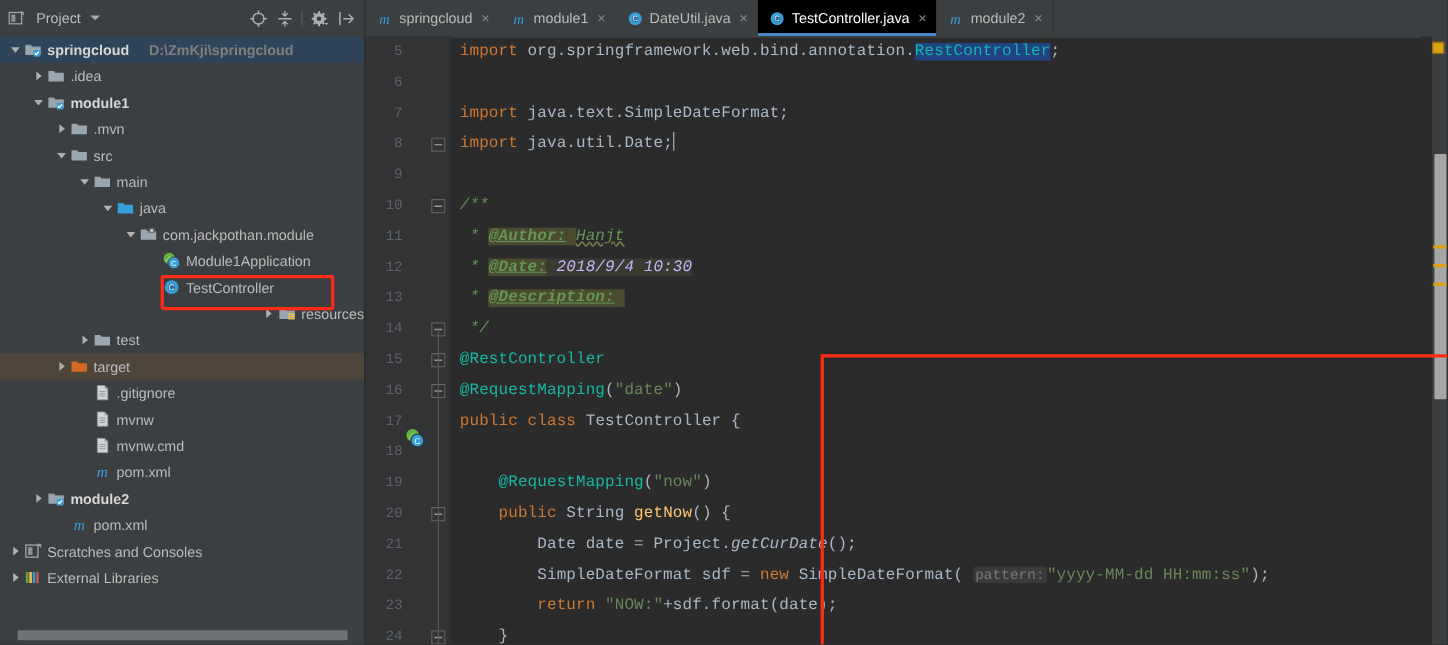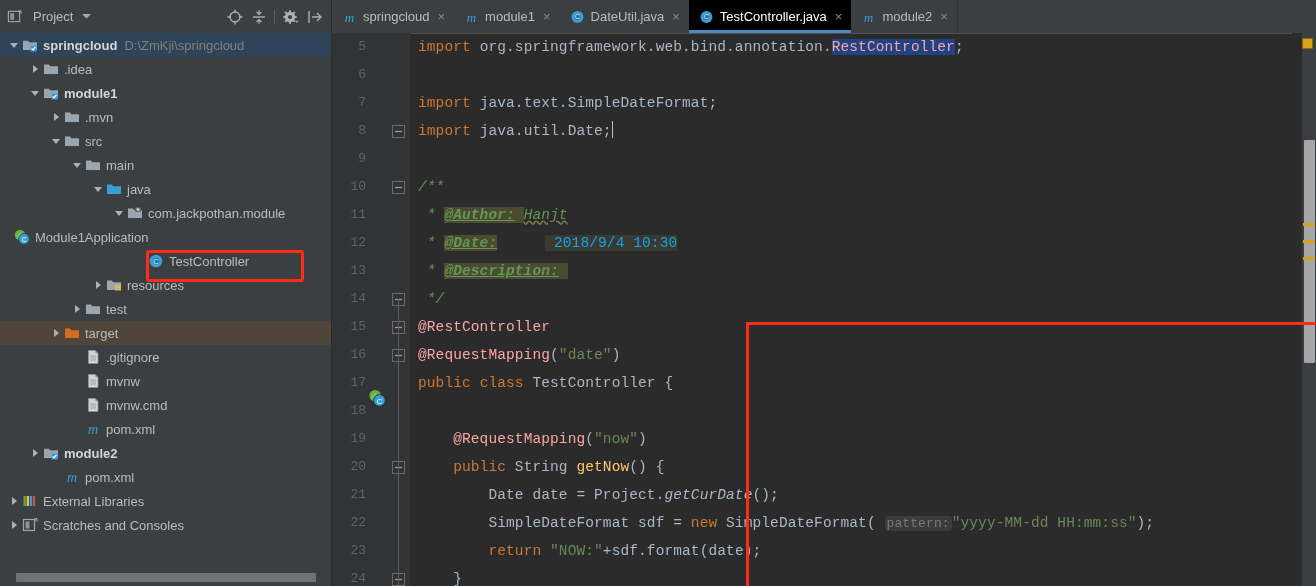--- a/index.html
+++ b/index.html
@@ -33,21 +33,21 @@
   .tree { flex:1 1 auto; overflow:hidden; position:relative; padding-top:0px; }
   .row { height:24px; display:flex; align-items:center; white-space:nowrap; position:relative; }
   .row.sel-blue { background:#2f4458; }
   .row.sel-brown { background:#50453a; }
   .arrow { width:11px; height:11px; flex:0 0 11px; display:flex; align-items:center; justify-content:center; margin-right:3px; }
   .arrow svg { display:block; }
   .arrow.empty { visibility:hidden; }
   .ic { width:16px; height:16px; flex:0 0 16px; margin-right:5px; display:flex; align-items:center; justify-content:center; }
   .lbl { font-size:13px; color:#bbbbbb; }
   .lbl.bold { font-weight:bold; color:#d6d6d6; }
-  .lbl.dim { color:#808080; margin-left:7px; font-weight:normal; }
+  .lbl.dim { color:#808080; margin-left:18px; font-weight:bold; }
   .hscroll-track { position:absolute; left:8px; right:16px; bottom:4px; height:9px; background:#3c3f41; }
   .hscroll-thumb { position:absolute; left:16px; bottom:4px; width:300px; height:9px; background:#6e7275; border-radius:1px; }
 
   
   .tree-redbox {
     position:absolute; left:146px; top:250px; width:158px; height:32px;
     border:3px solid #fd2c16; border-radius:3px; pointer-events:none;
   }
 
   
@@ -69,26 +69,26 @@
   .gut-num { position:absolute; right:44px; width:30px; text-align:right;
     font-family:"Liberation Mono", monospace; font-size:13px; color:#606366; }
   .run-icon { position:absolute; left:36px; width:18px; height:18px; }
   .code-layer { position:absolute; left:78px; top:0; right:0; bottom:0; }
   .cline {
     position:absolute; left:0; height:28px; line-height:28px; white-space:pre;
     font-family:"Liberation Mono", monospace; font-size:14.5px; letter-spacing:0.1px;
   }
   .kw      { color:#cc7832; }
   .plain   { color:#a9b7c6; }
-  .anno    { color:#fca5a5;font-family:Liberation Mono, monospace; }
+  .anno    { color:#14b8a6;font-family:Liberation Mono, monospace; }
   .str     { color:#6a8759; }
   .cmt     { color:#629755; font-style:italic; }
   .cmt-tag { color:#629755; font-style:italic; font-weight:bold; text-decoration:underline; background:#4b4b2f; }
   .cmt-hl  { background:#4b4b2f; }
-  .cmt-val { color:#0ea5e9; background:#3a3a32;margin-left:48px; }
+  .cmt-val { color:#c4b5fd; font-style:italic; background:#3a3a32; }
   .ident-it{ color:#a9b7c6; font-style:italic; }
   .method  { color:#ffc66d; }
   .hint    { color:#787878; background:#3b3b3b; border-radius:3px; padding:0 2px; font-size:13px; }
   .sel-tok { background:#214283; }
   .caret   { display:inline-block; width:1px; height:17px; background:#bbbbbb; vertical-align:-3px; }
 
   
   .code-redbox {
     position:absolute; left:414px; top:289px; width:798px; height:281px;
     border:3px solid #fd2c16; pointer-events:none; z-index:6;
@@ -274,21 +274,21 @@
           </span>
           <span class="ic">
             <svg width="16" height="16" viewBox="0 0 16 16">
               <path d="M1 3.6 L6 3.6 L7.2 5.2 L15 5.2 L15 13 L1 13 Z" fill="#9aa7b0"></path>
               <rect x="8" y="2.3" width="6" height="4.4" rx="0.8" fill="#5a6269"></rect>
               <circle cx="11" cy="4.5" r="1.4" fill="#cfd6da"></circle>
             </svg>
           </span>
           <span class="lbl">com.jackpothan.module</span>
         </div>
-        <div class="row" style="">
+        <div class="row" style="padding-left: 134px;">
           <span class="arrow empty"></span>
           <span class="ic">
             <svg width="16" height="16" viewBox="0 0 16 16">
               <circle cx="6" cy="6" r="5.2" fill="#62b543"></circle>
               <path d="M2.4 7.6 L6.6 3.4 L10 6.6 L5.8 10.8 Z" fill="#85cf6a"></path>
               <circle cx="10" cy="10" r="5.4" fill="#389fd6" stroke="#3c3f41" stroke-width="0.9"></circle>
               <text x="10" y="12.6" font-size="7" font-family="Liberation Sans, sans-serif" fill="#ffffff" text-anchor="middle">C</text>
             </svg>
           </span>
           <span class="lbl">Module1Application</span>
@@ -297,21 +297,21 @@
           <span class="arrow empty"></span>
           <span class="ic">
             <svg width="16" height="16" viewBox="0 0 16 16">
               <circle cx="8" cy="8" r="6.3" fill="#389fd6"></circle>
               <circle cx="8" cy="8" r="3.1" fill="#2b6f9c"></circle>
               <text x="8" y="10.6" font-size="7.5" font-family="Liberation Sans, sans-serif" fill="#e9f4fb" text-anchor="middle">C</text>
             </svg>
           </span>
           <span class="lbl">TestController</span>
         </div>
-        <div class="row" style="padding-left: 92px;">
+        <div class="row" style="padding-left: 92px; justify-content: flex-end;">
           <span class="arrow">
             <svg width="10" height="10" viewBox="0 0 10 10">
               <path d="M3 1 L8 5 L3 9 Z" fill="#b0b0b0"></path>
             </svg>
           </span>
           <span class="ic">
             <svg width="16" height="16" viewBox="0 0 16 16">
               <path d="M1 3.6 L6 3.6 L7.2 5.2 L15 5.2 L15 13 L1 13 Z" fill="#9aa7b0"></path>
               <g fill="#e8c04a">
                 <rect x="9" y="8" width="6" height="1.4"></rect>
@@ -428,42 +428,42 @@
           <span class="lbl">pom.xml</span>
         </div>
         <div class="row" style="padding-left: 8px;">
           <span class="arrow">
             <svg width="10" height="10" viewBox="0 0 10 10">
               <path d="M3 1 L8 5 L3 9 Z" fill="#b0b0b0"></path>
             </svg>
           </span>
           <span class="ic">
             <svg width="16" height="16" viewBox="0 0 16 16">
+              <rect x="1.5" y="2.5" width="11" height="11" fill="none" stroke="#a0a6ab" stroke-width="1.2"></rect>
+              <rect x="3.5" y="4.5" width="4" height="7" fill="#8c9399"></rect>
+              <path d="M12.5 4 L15 1.8 M15 1.8 L15 4.8 M15 1.8 L12 1.8" stroke="#a0a6ab" stroke-width="1" fill="none"></path>
+            </svg>
+          </span>
+          <span class="lbl">Scratches and Consoles</span>
+        </div>
+        <div class="row" style="padding-left: 8px;">
+          <span class="arrow">
+            <svg width="10" height="10" viewBox="0 0 10 10">
+              <path d="M3 1 L8 5 L3 9 Z" fill="#b0b0b0"></path>
+            </svg>
+          </span>
+          <span class="ic">
+            <svg width="16" height="16" viewBox="0 0 16 16">
               <rect x="1.5" y="3" width="2.4" height="10" fill="#6a9e3e"></rect>
               <rect x="4.6" y="3" width="2.4" height="10" fill="#e8c04a"></rect>
               <rect x="7.7" y="3" width="2.4" height="10" fill="#4a93d1"></rect>
               <rect x="10.8" y="3" width="2.4" height="10" fill="#b55b4f"></rect>
             </svg>
           </span>
           <span class="lbl">External Libraries</span>
-        </div>
-        <div class="row" style="padding-left: 8px;">
-          <span class="arrow">
-            <svg width="10" height="10" viewBox="0 0 10 10">
-              <path d="M3 1 L8 5 L3 9 Z" fill="#b0b0b0"></path>
-            </svg>
-          </span>
-          <span class="ic">
-            <svg width="16" height="16" viewBox="0 0 16 16">
-              <rect x="1.5" y="2.5" width="11" height="11" fill="none" stroke="#a0a6ab" stroke-width="1.2"></rect>
-              <rect x="3.5" y="4.5" width="4" height="7" fill="#8c9399"></rect>
-              <path d="M12.5 4 L15 1.8 M15 1.8 L15 4.8 M15 1.8 L12 1.8" stroke="#a0a6ab" stroke-width="1" fill="none"></path>
-            </svg>
-          </span>
-          <span class="lbl">Scratches and Consoles</span>
         </div>
       </div>
     <div class="tree-redbox"></div>
     <div class="hscroll-track"></div>
     <div class="hscroll-thumb"></div>
   </div>
 
   <div id="editor-area">
 
     <div class="tabbar" id="tabbar">

